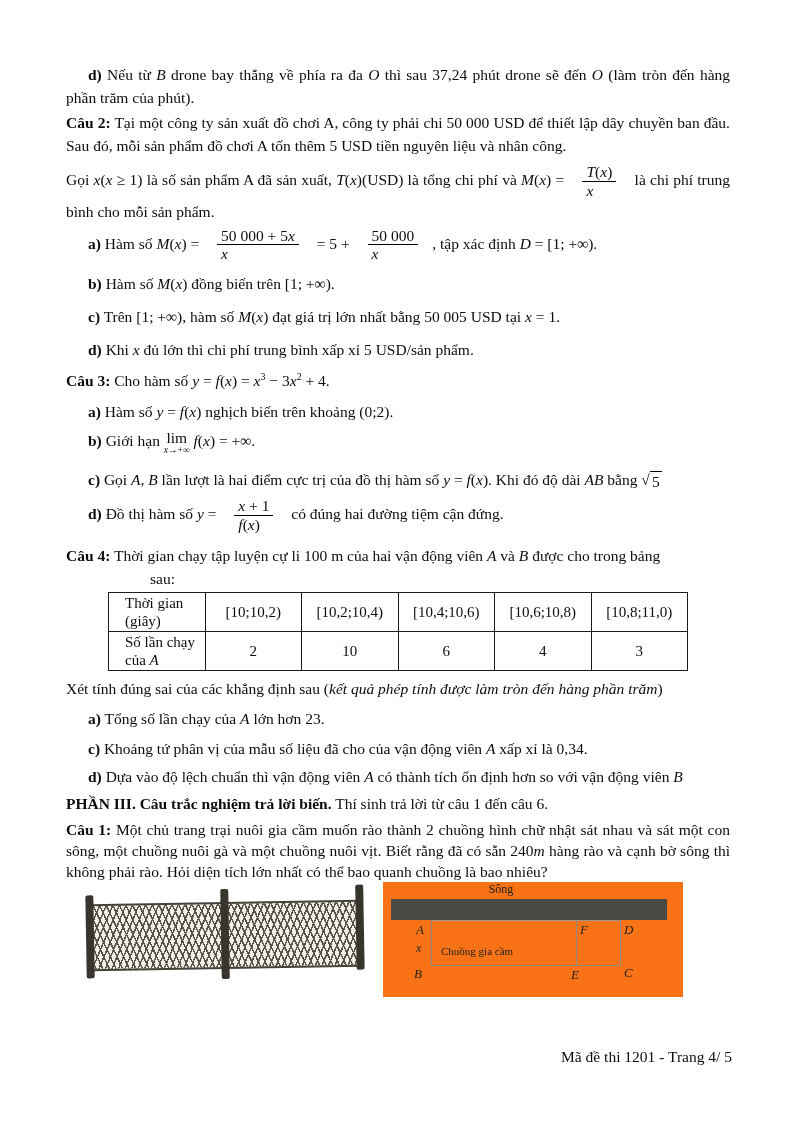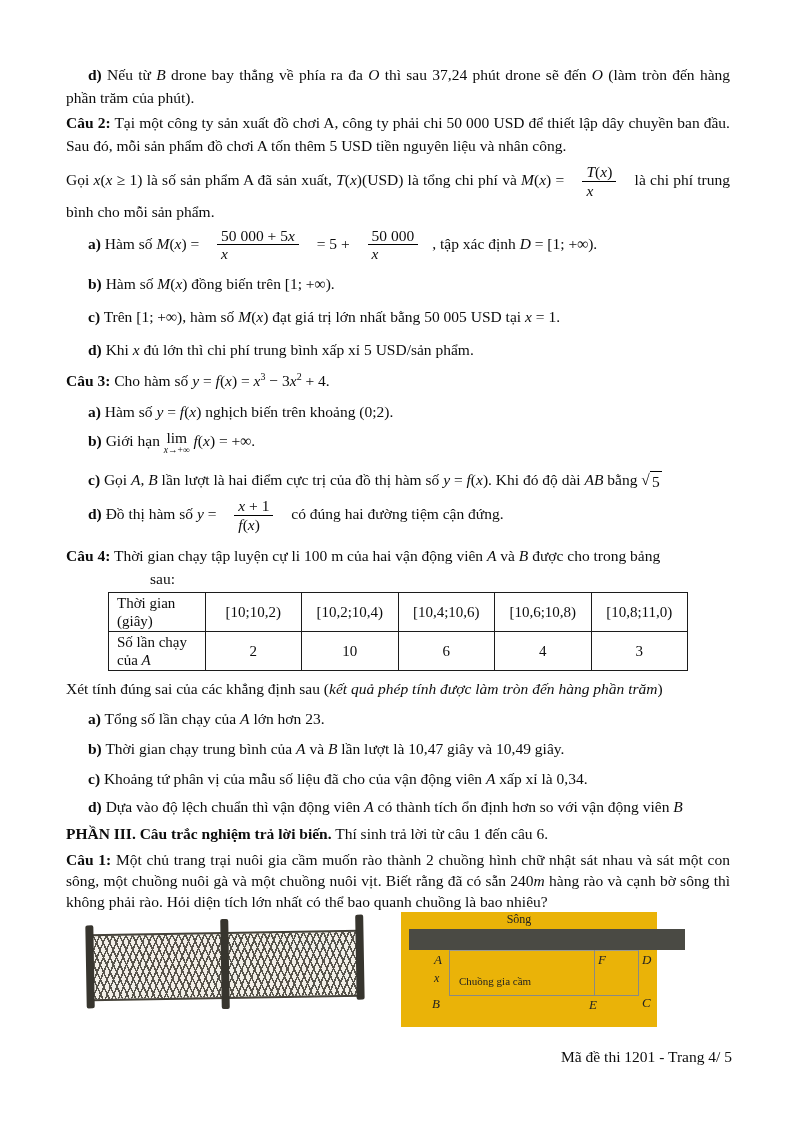--- a/index.html
+++ b/index.html
@@ -23,32 +23,32 @@
   .radc{border-top:1px solid #000;line-height:1.25;padding:0 2px;}
   .mt2{margin-top:2px;}.mt4{margin-top:4px;}.mt5{margin-top:5px;}.mt6{margin-top:6px;}
   .mt7{margin-top:7px;}.mt8{margin-top:8px;}.mt9{margin-top:9px;}.mt10{margin-top:10px;}
   .mt12{margin-top:12px;}
   .tight{line-height:21px;}
   .sau{margin-left:84px;}
   .qtable{border-collapse:collapse;margin:2px 0 6px 42px;table-layout:fixed;width:580px;
           font-size:15px;line-height:18px;text-align:center;}
   .qtable td{border:1px solid #1c1c1c;padding:1px 4px;height:20px;}
   .qtable tr.hdr td{height:24px;}
-  .qtable td.lab{text-align:left;padding-left:8px;}
+  .qtable td.lab{text-align:left;padding-left:16px;}
   .figures{display:flex;align-items:flex-start;margin-top:0;}
   .fence{position:relative;width:278px;height:85px;margin:9px 0 0 20px;transform:rotate(-1deg);}
   .mesh{position:absolute;left:4px;right:4px;top:11px;bottom:7px;background-color:#f2efe7;
         background-image:repeating-linear-gradient(66deg,transparent 0 4.5px,#57544b 4.5px 6px),
                          repeating-linear-gradient(-66deg,transparent 0 4.5px,#57544b 4.5px 6px);
         border-top:2px solid #45423a;border-bottom:2px solid #45423a;}
   .post{position:absolute;width:8px;background:#37352e;border-radius:2px;top:2px;bottom:0;}
   .p1{left:0;}
   .p2{left:135px;top:-2px;bottom:-3px;}
   .p3{right:0;top:-4px;bottom:4px;}
-  .diagram{position:relative;width:256px;height:115px;background:#eab308;margin-left:37px;}
+  .diagram{position:relative;width:300px;height:115px;background:#f97316;margin-left:19px;}
   .song{position:absolute;left:8px;top:0px;width:220px;text-align:center;font-size:12px;color:#222;line-height:15px;}
   .river{position:absolute;left:8px;top:17px;width:276px;height:21px;background:#4a4a44;}
   .rect{position:absolute;left:48px;top:38px;width:188px;height:44px;border:1px solid #8a8a83;border-top-color:#9a9a93;}
   .divider{position:absolute;left:193px;top:38px;width:1px;height:45px;background:#8a8a83;}
   .dlab{position:absolute;font-style:italic;font-size:13px;line-height:13px;color:#222;text-align:left;}
   .la{left:33px;top:41px;}
   .lx{left:33px;top:60px;font-size:12px;}
   .lb{left:31px;top:85px;}
   .lf{left:197px;top:41px;}
   .ld{left:241px;top:41px;}
@@ -116,21 +116,20 @@
         <td>10</td>
         <td>6</td>
         <td>4</td>
         <td>3</td>
       </tr>
     </tbody>
       </table>
 
     <p class="mt4">Xét tính đúng sai của các khẳng định sau (<span class="it">kết quả phép tính được làm tròn đến hàng phần trăm</span>)</p>
     <p class="indent mt7"><span class="bd">a)</span> Tổng số lần chạy của <span class="it">A</span> lớn hơn 23.</p>
-    <p class="indent mt7"><span class="bd">b)</span> Thời gian chạy trung bình của <span class="it">A</span> và <span class="it">B</span> lần lượt là 10,47 giây và 10,49 giây.</p>
     <p class="indent mt7"><span class="bd">c)</span> Khoảng tứ phân vị của mẫu số liệu đã cho của vận động viên <span class="it">A</span> xấp xỉ là 0,34.</p>
     <p class="indent mt5"><span class="bd">d)</span> Dựa vào độ lệch chuẩn thì vận động viên <span class="it">A</span> có thành tích ổn định hơn so với vận động viên <span class="it">B</span></p>
 
     <p class="mt4"><span class="bd">PHẦN III. Câu trắc nghiệm trả lời biến.</span> Thí sinh trả lời từ câu 1 đến câu 6.</p>
 
     <p class="mt4 tight"><span class="bd">Câu 1:</span> Một chủ trang trại nuôi gia cầm muốn rào thành 2 chuồng hình chữ nhật sát nhau và sát một con sông, một chuồng nuôi gà và một chuồng nuôi vịt. Biết rằng đã có sẵn 240<span class="it">m</span> hàng rào và cạnh bờ sông thì không phải rào. Hỏi diện tích lớn nhất có thể bao quanh chuồng là bao nhiêu?</p>
 
     <div class="figures">
       <div class="fence">
         <div class="mesh"></div>

